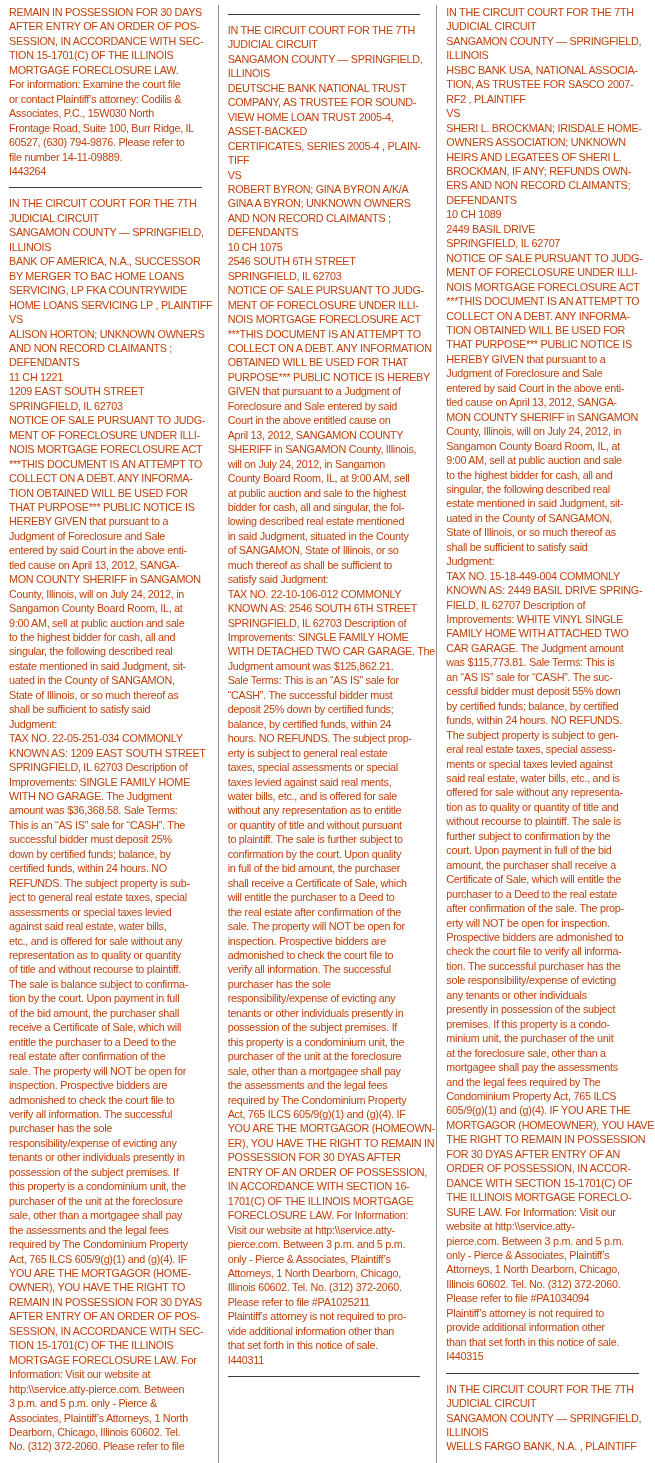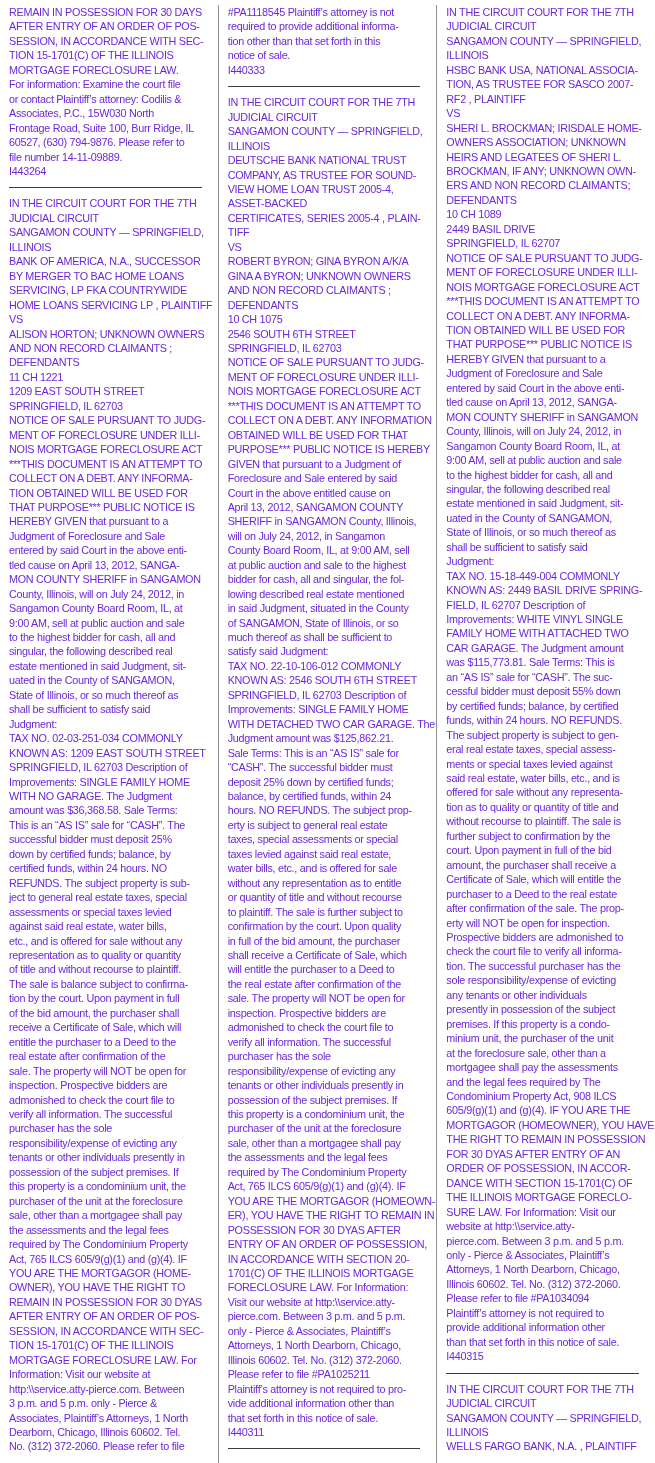--- a/index.html
+++ b/index.html
@@ -10,21 +10,21 @@
     height: 1463px;
     overflow: hidden;
   }
   .page {
     box-sizing: border-box;
     width: 655px;
     height: 1463px;
     display: flex;
     padding-top: 5px;
     font-family: "Liberation Sans", sans-serif;
-    color: #6d28d9;
+    color: #c2410c;
   }
   .col {
     box-sizing: border-box;
     flex: 1 1 0;
     padding: 0 8px 0 9px;
     overflow: hidden;
   }
   .col + .col {
     border-left: 1px solid #8f8f8f;
   }
@@ -97,21 +97,21 @@
           <div class="line">County, Illinois, will on July 24, 2012, in</div>
           <div class="line">Sangamon County Board Room, IL, at</div>
           <div class="line">9:00 AM, sell at public auction and sale</div>
           <div class="line">to the highest bidder for cash, all and</div>
           <div class="line">singular, the following described real</div>
           <div class="line">estate mentioned in said Judgment, sit-</div>
           <div class="line">uated in the County of SANGAMON,</div>
           <div class="line">State of Illinois, or so much thereof as</div>
           <div class="line">shall be sufficient to satisfy said</div>
           <div class="line">Judgment:</div>
-          <div class="line">TAX NO. 02-03-251-034 COMMONLY</div>
+          <div class="line">TAX NO. 22-05-251-034 COMMONLY</div>
           <div class="line">KNOWN AS: 1209 EAST SOUTH STREET</div>
           <div class="line">SPRINGFIELD, IL 62703 Description of</div>
           <div class="line">Improvements: SINGLE FAMILY HOME</div>
           <div class="line">WITH NO GARAGE. The Judgment</div>
           <div class="line">amount was $36,368.58. Sale Terms:</div>
           <div class="line">This is an “AS IS” sale for “CASH”. The</div>
           <div class="line">successful bidder must deposit 25%</div>
           <div class="line">down by certified funds; balance, by</div>
           <div class="line">certified funds, within 24 hours. NO</div>
           <div class="line">REFUNDS. The subject property is sub-</div>
@@ -149,27 +149,20 @@
           <div class="line">TION 15-1701(C) OF THE ILLINOIS</div>
           <div class="line">MORTGAGE FORECLOSURE LAW. For</div>
           <div class="line">Information: Visit our website at</div>
           <div class="line">http:\\service.atty-pierce.com. Between</div>
           <div class="line">3 p.m. and 5 p.m. only - Pierce &amp;</div>
           <div class="line">Associates, Plaintiff’s Attorneys, 1 North</div>
           <div class="line">Dearborn, Chicago, Illinois 60602. Tel.</div>
           <div class="line">No. (312) 372-2060. Please refer to file</div>
         </div>
       </div><div class="col">
-        <div class="notice">
-          <div class="line">#PA1118545 Plaintiff’s attorney is not</div>
-          <div class="line">required to provide additional informa-</div>
-          <div class="line">tion other than that set forth in this</div>
-          <div class="line">notice of sale.</div>
-          <div class="line">I440333</div>
-        </div>
         <div class="rule"></div>
         <div class="notice">
           <div class="line">IN THE CIRCUIT COURT FOR THE 7TH</div>
           <div class="line">JUDICIAL CIRCUIT</div>
           <div class="line">SANGAMON COUNTY — SPRINGFIELD,</div>
           <div class="line">ILLINOIS</div>
           <div class="line">DEUTSCHE BANK NATIONAL TRUST</div>
           <div class="line">COMPANY, AS TRUSTEE FOR SOUND-</div>
           <div class="line">VIEW HOME LOAN TRUST 2005-4,</div>
           <div class="line">ASSET-BACKED</div>
@@ -210,24 +203,24 @@
           <div class="line">Improvements: SINGLE FAMILY HOME</div>
           <div class="line">WITH DETACHED TWO CAR GARAGE. The</div>
           <div class="line">Judgment amount was $125,862.21.</div>
           <div class="line">Sale Terms: This is an “AS IS” sale for</div>
           <div class="line">“CASH”. The successful bidder must</div>
           <div class="line">deposit 25% down by certified funds;</div>
           <div class="line">balance, by certified funds, within 24</div>
           <div class="line">hours. NO REFUNDS. The subject prop-</div>
           <div class="line">erty is subject to general real estate</div>
           <div class="line">taxes, special assessments or special</div>
-          <div class="line">taxes levied against said real estate,</div>
+          <div class="line">taxes levied against said real ments,</div>
           <div class="line">water bills, etc., and is offered for sale</div>
           <div class="line">without any representation as to entitle</div>
-          <div class="line">or quantity of title and without recourse</div>
+          <div class="line">or quantity of title and without pursuant</div>
           <div class="line">to plaintiff. The sale is further subject to</div>
           <div class="line">confirmation by the court. Upon quality</div>
           <div class="line">in full of the bid amount, the purchaser</div>
           <div class="line">shall receive a Certificate of Sale, which</div>
           <div class="line">will entitle the purchaser to a Deed to</div>
           <div class="line">the real estate after confirmation of the</div>
           <div class="line">sale. The property will NOT be open for</div>
           <div class="line">inspection. Prospective bidders are</div>
           <div class="line">admonished to check the court file to</div>
           <div class="line">verify all information. The successful</div>
@@ -238,21 +231,21 @@
           <div class="line">this property is a condominium unit, the</div>
           <div class="line">purchaser of the unit at the foreclosure</div>
           <div class="line">sale, other than a mortgagee shall pay</div>
           <div class="line">the assessments and the legal fees</div>
           <div class="line">required by The Condominium Property</div>
           <div class="line">Act, 765 ILCS 605/9(g)(1) and (g)(4). IF</div>
           <div class="line">YOU ARE THE MORTGAGOR (HOMEOWN-</div>
           <div class="line">ER), YOU HAVE THE RIGHT TO REMAIN IN</div>
           <div class="line">POSSESSION FOR 30 DYAS AFTER</div>
           <div class="line">ENTRY OF AN ORDER OF POSSESSION,</div>
-          <div class="line">IN ACCORDANCE WITH SECTION 20-</div>
+          <div class="line">IN ACCORDANCE WITH SECTION 16-</div>
           <div class="line">1701(C) OF THE ILLINOIS MORTGAGE</div>
           <div class="line">FORECLOSURE LAW. For Information:</div>
           <div class="line">Visit our website at http:\\service.atty-</div>
           <div class="line">pierce.com. Between 3 p.m. and 5 p.m.</div>
           <div class="line">only - Pierce &amp; Associates, Plaintiff’s</div>
           <div class="line">Attorneys, 1 North Dearborn, Chicago,</div>
           <div class="line">Illinois 60602. Tel. No. (312) 372-2060.</div>
           <div class="line">Please refer to file #PA1025211</div>
           <div class="line">Plaintiff’s attorney is not required to pro-</div>
           <div class="line">vide additional information other than</div>
@@ -266,21 +259,21 @@
           <div class="line">JUDICIAL CIRCUIT</div>
           <div class="line">SANGAMON COUNTY — SPRINGFIELD,</div>
           <div class="line">ILLINOIS</div>
           <div class="line">HSBC BANK USA, NATIONAL ASSOCIA-</div>
           <div class="line">TION, AS TRUSTEE FOR SASCO 2007-</div>
           <div class="line">RF2 , PLAINTIFF</div>
           <div class="line">VS</div>
           <div class="line">SHERI L. BROCKMAN; IRISDALE HOME-</div>
           <div class="line">OWNERS ASSOCIATION; UNKNOWN</div>
           <div class="line">HEIRS AND LEGATEES OF SHERI L.</div>
-          <div class="line">BROCKMAN, IF ANY; UNKNOWN OWN-</div>
+          <div class="line">BROCKMAN, IF ANY; REFUNDS OWN-</div>
           <div class="line">ERS AND NON RECORD CLAIMANTS;</div>
           <div class="line">DEFENDANTS</div>
           <div class="line">10 CH 1089</div>
           <div class="line">2449 BASIL DRIVE</div>
           <div class="line">SPRINGFIELD, IL 62707</div>
           <div class="line">NOTICE OF SALE PURSUANT TO JUDG-</div>
           <div class="line">MENT OF FORECLOSURE UNDER ILLI-</div>
           <div class="line">NOIS MORTGAGE FORECLOSURE ACT</div>
           <div class="line">***THIS DOCUMENT IS AN ATTEMPT TO</div>
           <div class="line">COLLECT ON A DEBT. ANY INFORMA-</div>
@@ -330,21 +323,21 @@
           <div class="line">check the court file to verify all informa-</div>
           <div class="line">tion. The successful purchaser has the</div>
           <div class="line">sole responsibility/expense of evicting</div>
           <div class="line">any tenants or other individuals</div>
           <div class="line">presently in possession of the subject</div>
           <div class="line">premises. If this property is a condo-</div>
           <div class="line">minium unit, the purchaser of the unit</div>
           <div class="line">at the foreclosure sale, other than a</div>
           <div class="line">mortgagee shall pay the assessments</div>
           <div class="line">and the legal fees required by The</div>
-          <div class="line">Condominium Property Act, 908 ILCS</div>
+          <div class="line">Condominium Property Act, 765 ILCS</div>
           <div class="line">605/9(g)(1) and (g)(4). IF YOU ARE THE</div>
           <div class="line">MORTGAGOR (HOMEOWNER), YOU HAVE</div>
           <div class="line">THE RIGHT TO REMAIN IN POSSESSION</div>
           <div class="line">FOR 30 DYAS AFTER ENTRY OF AN</div>
           <div class="line">ORDER OF POSSESSION, IN ACCOR-</div>
           <div class="line">DANCE WITH SECTION 15-1701(C) OF</div>
           <div class="line">THE ILLINOIS MORTGAGE FORECLO-</div>
           <div class="line">SURE LAW. For Information: Visit our</div>
           <div class="line">website at http:\\service.atty-</div>
           <div class="line">pierce.com. Between 3 p.m. and 5 p.m.</div>

